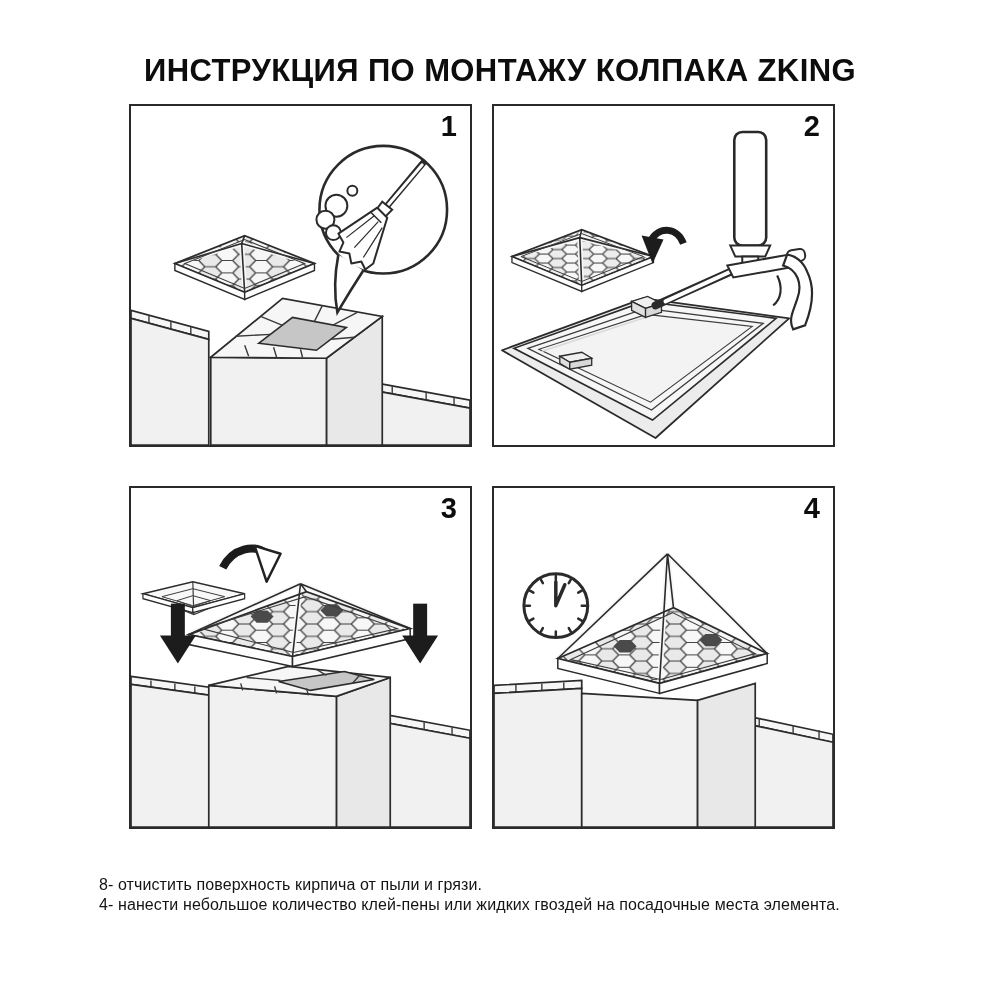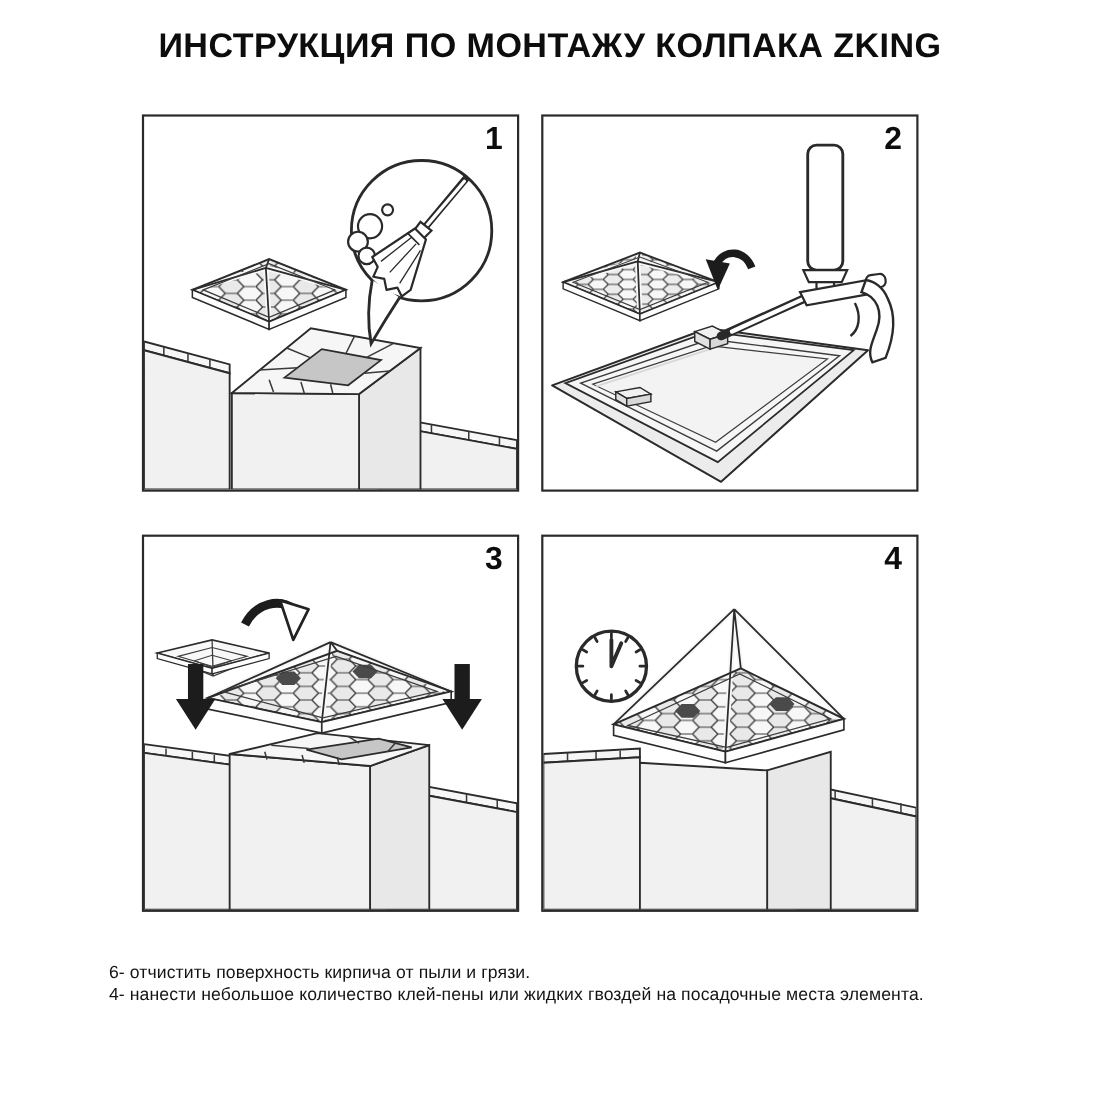--- a/index.html
+++ b/index.html
@@ -2,21 +2,21 @@
 <html><head>
 <meta charset="utf-8">
 <style>
   html,body{margin:0;padding:0;}
   body{
     width:1000px;height:1000px;position:relative;background:#ffffff;
     font-family:"Liberation Sans","DejaVu Sans",sans-serif;color:#111;
     overflow:hidden;
   }
   .title{
-    position:absolute;top:24px;left:0;width:1000px;text-align:center;
+    position:absolute;top:53px;left:0;width:1000px;text-align:center;
     font-size:31px;font-weight:bold;letter-spacing:.4px;color:#0d0d0d;
     white-space:nowrap;
   }
   .panel{
     position:absolute;width:339px;height:339px;border:2px solid #2a2a2a;
     background:#fff;
   }
   .panel svg{position:absolute;left:0;top:0;width:100%;height:100%;}
   .num{
     position:absolute;top:6px;right:13px;font-size:29px;font-weight:bold;
@@ -280,15 +280,15 @@
     <g>
       <circle cx="62" cy="118" r="32" fill="#fff" stroke="#2a2a2a" stroke-width="3"></circle>
       <path d="M62,92 L62,88 M75,95.5 L77,92 M84.5,105 L88,103 M88,118 L92,118 M84.5,131 L88,133 M75,140.5 L77,144 M62,144 L62,148 M49,140.5 L47,144 M39.5,131 L36,133 M36,118 L32,118 M39.5,105 L36,103 M49,95.5 L47,92" stroke="#2a2a2a" stroke-width="2.5" stroke-linecap="round" fill="none"></path>
       <path d="M62,118 L62,94 M62,118 L71,97" stroke="#2a2a2a" stroke-width="3.5" stroke-linecap="round" fill="none"></path>
     </g>
   </svg>
   <div class="num">4</div>
 </div>
 
 <div class="footer">
-  <div>6- отчистить поверхность кирпича от пыли и грязи.</div>
+  <div>8- отчистить поверхность кирпича от пыли и грязи.</div>
   <div>4- нанести небольшое количество клей-пены или жидких гвоздей на посадочные места элемента.</div>
 </div>
 
 </body></html>

